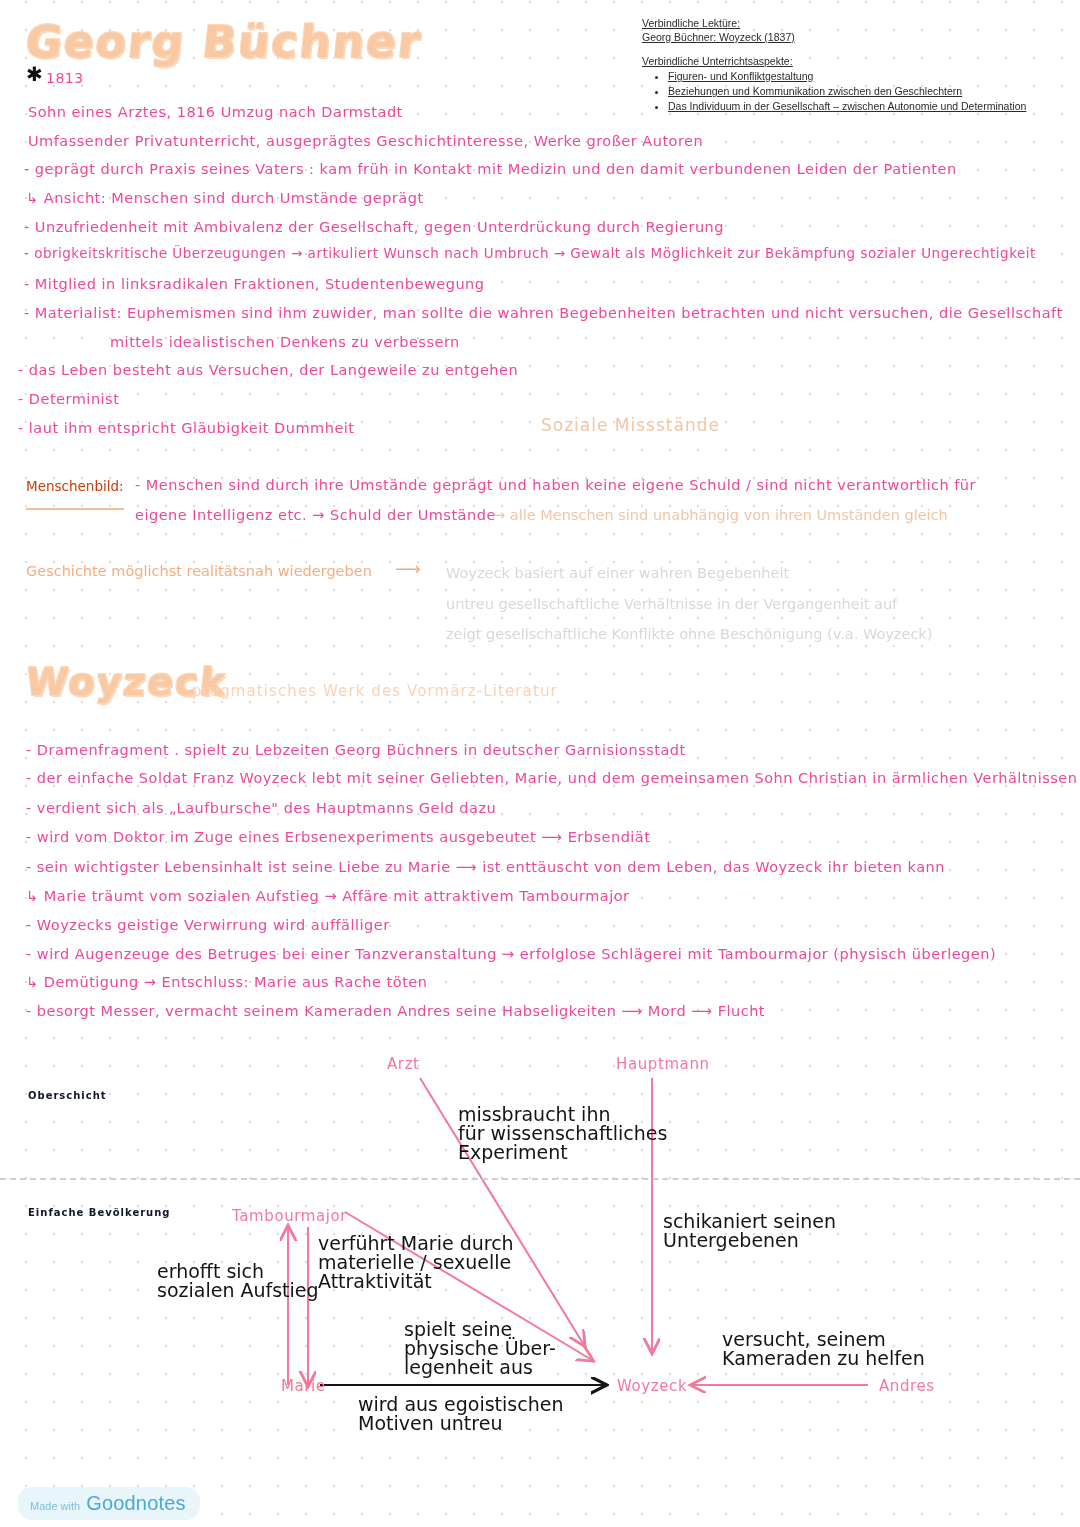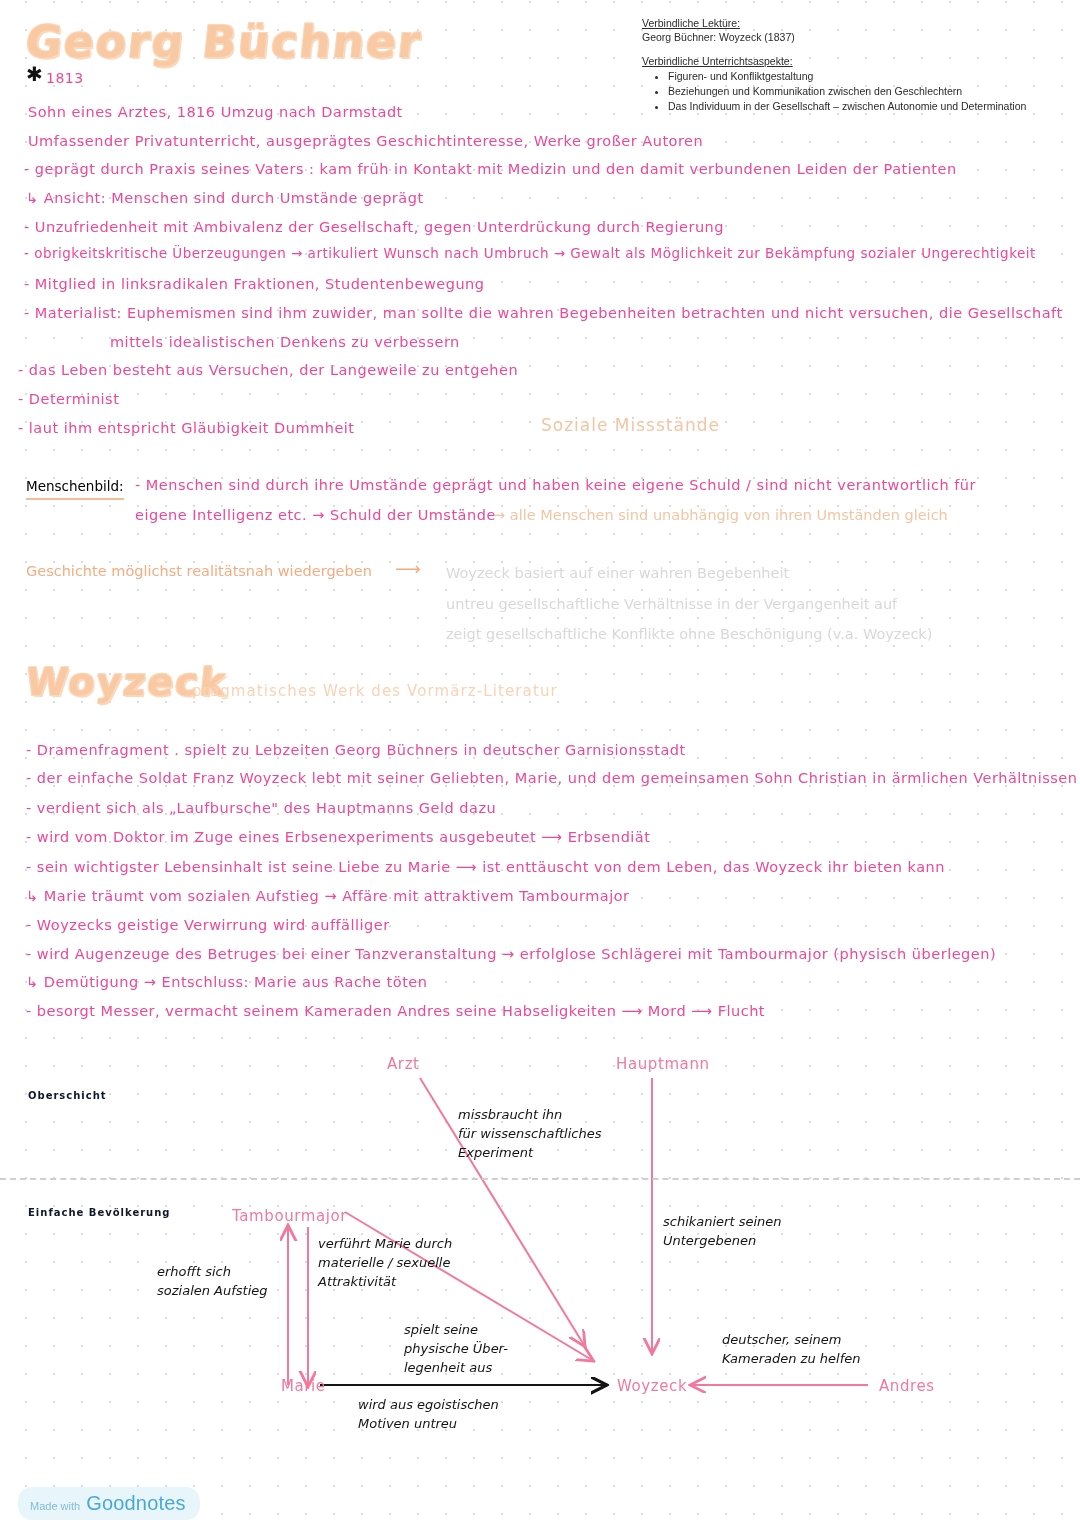--- a/index.html
+++ b/index.html
@@ -49,41 +49,42 @@
   
   .printed {
     position: absolute;
     left: 642px;
     top: 16px;
     width: 430px;
     font-family: "Liberation Sans", sans-serif;
     font-size: 10.5px;
     line-height: 14px;
     color: #2b2b2b;
+    text-decoration: underline;
   }
   .printed .u { text-decoration: underline; }
   .printed ul { margin: 0 0 0 26px; }
   .printed li { list-style: disc; margin-top: 1px; }
   .printed .gap { height: 10px; }
 
   
   .line { position: absolute; font-size: 14.5px; line-height: 17px; }
   .line.sm { font-size: 13.5px; }
 
   .star { position: absolute; font-size: 20px; color: #111; }
 
   
   .faded-orange { color: #f3c5a3; }
   .faded-gray { color: #d8d8d8; }
   .orange-mid { color: #f4ad80; }
 
   .underline-orange {
-    color: #000000;
+    color: #c2410c;
     border-bottom: 2px solid #f6bd95;
-    padding-bottom: 4px;
+    padding-bottom: 14px;
   }
 
   
   #diagram { position: absolute; left: 0; top: 1040px; width: 1080px; height: 400px; }
   .node {
     position: absolute;
     color: #f2799c;
     font-size: 15px;
     letter-spacing: 0.6px;
     white-space: nowrap;
@@ -92,24 +93,23 @@
     position: absolute;
     color: #0f172a;
     font-size: 10px;
     letter-spacing: 1px;
     white-space: nowrap;
     font-weight: bold;
   }
   .edge-label {
     position: absolute;
     color: #141414;
-    font-size: 13px;
+    font-size: 19px;
     line-height: 19px;
     white-space: nowrap;
-    font-style: italic;
   }
   .divider {
     position: absolute;
     left: 0; right: 0;
     border-top: 2px dashed #cfcfcf;
   }
   svg.arrows { position: absolute; left: 0; top: 0; width: 1080px; height: 400px; overflow: visible; }
 
   
   #goodnotes {
@@ -251,21 +251,21 @@
     <div>physische  Über-</div>
     <div>legenheit  aus</div>
   </div>
 
   <div class="edge-label" style="left:358px; top:355px;">
     <div>wird  aus  egoistischen</div>
     <div>Motiven  untreu</div>
   </div>
 
   <div class="edge-label" style="left:722px; top:290px;">
-    <div>deutscher, seinem</div>
+    <div>versucht, seinem</div>
     <div>Kameraden  zu  helfen</div>
   </div>
 </div>
 
 <div id="goodnotes">
   <span class="made">Made with</span>
   <span class="gn">Goodnotes</span>
 </div>
 
 </body></html>

